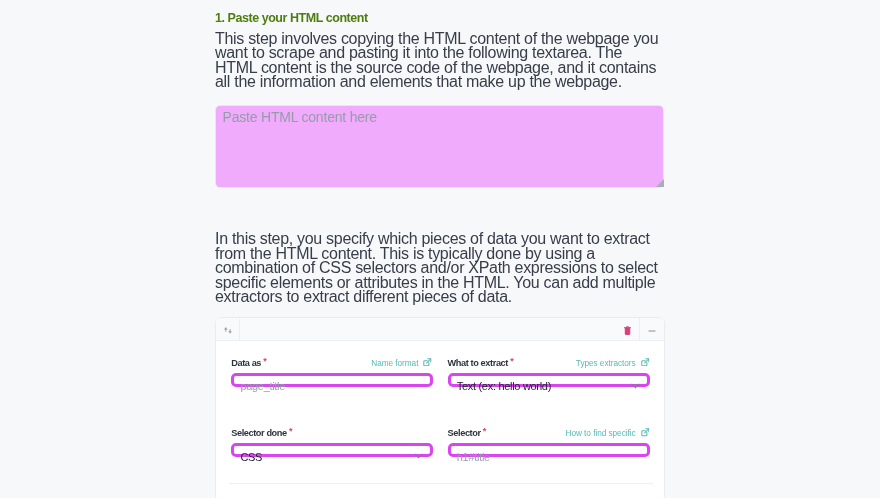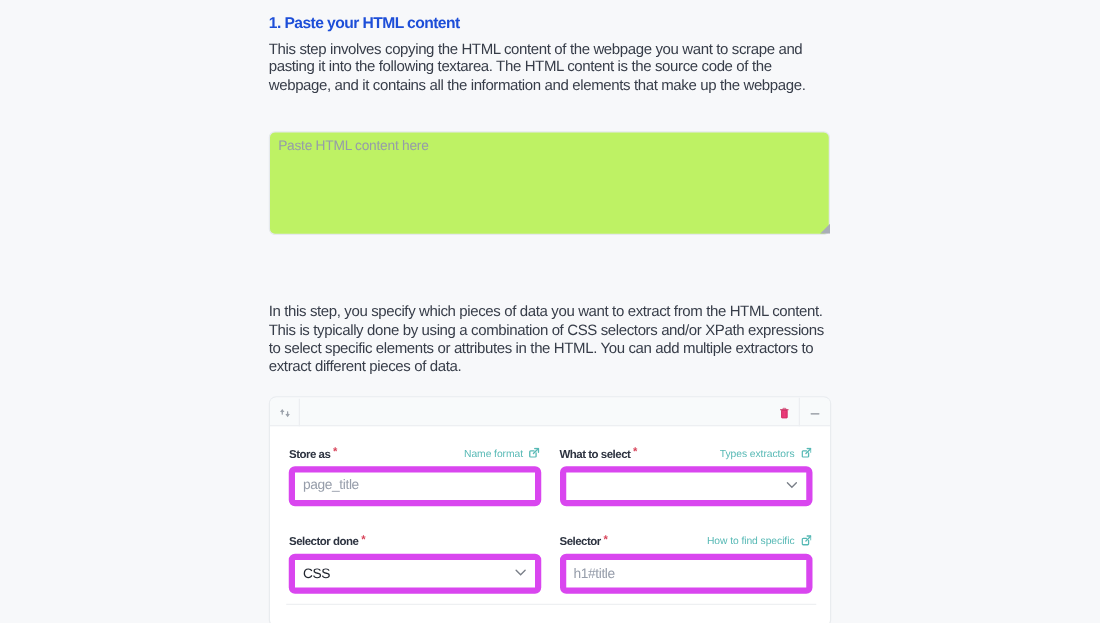--- a/index.html
+++ b/index.html
@@ -8,42 +8,42 @@
     width: 880px; height: 498px; overflow: hidden;
     background: #f7f8fa;
     font-family: "Liberation Sans", sans-serif;
     -webkit-font-smoothing: antialiased;
   }
   .page { position: relative; width: 880px; height: 498px; transform: translateZ(0); }
 
   
   .step-title {
     position: absolute; left: 215px;
-    font-size: 12.5px; font-weight: bold; color: #1d4ed8;
+    font-size: 12.5px; font-weight: bold; color: #4d7c0f;
     letter-spacing: -0.45px; white-space: nowrap;
   }
   .step-desc {
     position: absolute; left: 215px; width: 452px;
-    font-size: 12px; color: #373d49; line-height: 14.6px;
+    font-size: 16px; color: #373d49; line-height: 14.6px;
     letter-spacing: -0.3px;
   }
   .field-label {
     position: absolute; left: 215px;
     font-size: 9.3px; color: #464d5c; letter-spacing: -0.02px; margin-top: 37px;
   }
   .req {
     color: #d8445a; font-size: 9px; position: relative; top: -2px; left: 2.2px;
   }
 
   
   .html-textarea {
     position: absolute; left: 215px; top: 104.5px;
     width: 449px; height: 83px;
-    border: 1px solid #e6e9ed; border-radius: 5px; background: #bef264;
-    font-family: "Liberation Sans", sans-serif; font-size: 11px;
+    border: 1px solid #e6e9ed; border-radius: 5px; background: #f0abfc;
+    font-family: "Liberation Sans", sans-serif; font-size: 14px;
     letter-spacing: -0.2px;
     color: #50586a; padding: 4.5px 6.5px; resize: none; outline: none;
     line-height: 14px;
   }
   .html-textarea::placeholder { color: #959ca9; }
   .ta-resize {
     position: absolute; left: 656px; top: 179px; width: 8px; height: 8px;
     pointer-events: none;
   }
 
@@ -82,22 +82,22 @@
     font-size: 9.2px; color: #2d3340; font-weight: bold;
     letter-spacing: -0.4px; white-space: nowrap;
   }
   .fg-help {
     position: absolute; right: 0.8px; top: -1.6px;
     font-size: 8.25px; color: #57b9b5; white-space: nowrap;
     letter-spacing: -0.05px; text-decoration: none;
   }
   .fg-help .ext { position: relative; top: 1.1px; margin-left: 5px; }
   .ctrl {
-    position: absolute; left: 0; top: 14.7px; width: 100%; height: 32px;
-    border: 5px solid #d946ef; border-radius: 5px; background: #fff; text-decoration: underline;
+    position: absolute; left: 0; top: 14.7px; width: 100%; height: 14px;
+    border: 3px solid #d946ef; border-radius: 5px; background: #fff; text-decoration: underline;
   }
   .ctrl-text {
     position: absolute; left: 6.2px; top: -1.5px; height: 24px;
     display: flex; align-items: center;
     font-size: 11px; color: #20252e; letter-spacing: -0.3px;
   }
   .ctrl-text.ph { color: #969daa; }
   .chev { position: absolute; right: 7.2px; top: 7.2px; }
   .card-divider {
     position: absolute; left: 13px; width: 424px; height: 1px; background: #eef0f2;
@@ -109,21 +109,21 @@
 <div class="page">
 
   <div class="step-title" style="top:10.8px">1. Paste your HTML content</div>
   <div class="step-desc" style="top:31.6px">This step involves copying the HTML content of the webpage you want to scrape and pasting it into the following textarea. The HTML content is the source code of the webpage, and it contains all the information and elements that make up the webpage.</div>
   <div class="field-label" style="top:87.5px"><span>HTML</span><span class="req">*</span></div>
   <textarea class="html-textarea" placeholder="Paste HTML content here" style=""></textarea>
   <svg class="ta-resize" viewBox="0 0 8 8">
       <path d="M8 0 L0 8 L8 8 Z" fill="#a9aeb6"></path>
     </svg>
 
-  <div class="step-desc" style="top:242px">In this step, you specify which pieces of data you want to extract from the HTML content. This is typically done by using a combination of CSS selectors and/or XPath expressions to select specific elements or attributes in the HTML. You can add multiple extractors to extract different pieces of data.</div>
+  <div class="step-desc" style="top:232px">In this step, you specify which pieces of data you want to extract from the HTML content. This is typically done by using a combination of CSS selectors and/or XPath expressions to select specific elements or attributes in the HTML. You can add multiple extractors to extract different pieces of data.</div>
   <div class="field-label" style="top:301.5px"><span>Data typically</span><span class="req">*</span></div>
 
   <div class="card">
 
     <div class="card-head">
       <div class="drag-cell">
         <svg width="8" height="7" viewBox="0 0 8 7">
           <path d="M0.0 2.6 L1.8 0.1 L3.6 2.6 L2.4 2.6 L2.2 4.8 L1.4 4.8 L1.2 2.6 Z" fill="#9ba1aa"></path>
           <path d="M4.3 4.2 L6.1 6.7 L7.9 4.2 L6.7 4.2 L6.5 2.0 L5.7 2.0 L5.5 4.2 Z" fill="#9ba1aa"></path>
         </svg>
@@ -139,38 +139,39 @@
       <div class="head-sep"></div>
       <div class="btn-collapse">
         <svg width="8" height="8" viewBox="0 0 8 8">
           <path d="M0.9 4 H7.1" stroke="#8a9099" stroke-width="1.0" stroke-linecap="round"></path>
         </svg>
       </div>
     </div>
 
     <div class="card-row" style="top:40.3px; height:40px">
       <div class="fg" style="left:15.2px; width:201.6px">
-        <div class="fg-label"><span>Store as</span><span class="req">*</span></div>
+        <div class="fg-label"><span>Data as</span><span class="req">*</span></div>
         <a class="fg-help"><span>Name format</span><svg class="ext" width="8.6" height="8.6" viewBox="0 0 9 9">
               <path d="M5.0 0.85 H8.15 V4.0" stroke="#57b9b5" stroke-width="1.1" fill="none" stroke-linecap="round" stroke-linejoin="round"></path>
               <path d="M7.95 1.05 L3.9 5.1" stroke="#57b9b5" stroke-width="1.1" fill="none" stroke-linecap="round"></path>
               <path d="M6.15 4.6 V7.35 A0.8 0.8 0 0 1 5.35 8.15 H1.65 A0.8 0.8 0 0 1 0.85 7.35 V3.65 A0.8 0.8 0 0 1 1.65 2.85 H4.4" stroke="#57b9b5" stroke-width="1.1" fill="none" stroke-linecap="round" stroke-linejoin="round"></path>
             </svg></a>
         <div class="ctrl">
           <div class="ctrl-text ph">page_title</div>
         </div>
       </div>
       <div class="fg" style="left:231.6px; width:202.4px">
-        <div class="fg-label"><span>What to select</span><span class="req">*</span></div>
+        <div class="fg-label"><span>What to extract</span><span class="req">*</span></div>
         <a class="fg-help"><span>Types extractors</span><svg class="ext" width="8.6" height="8.6" viewBox="0 0 9 9">
               <path d="M5.0 0.85 H8.15 V4.0" stroke="#57b9b5" stroke-width="1.1" fill="none" stroke-linecap="round" stroke-linejoin="round"></path>
               <path d="M7.95 1.05 L3.9 5.1" stroke="#57b9b5" stroke-width="1.1" fill="none" stroke-linecap="round"></path>
               <path d="M6.15 4.6 V7.35 A0.8 0.8 0 0 1 5.35 8.15 H1.65 A0.8 0.8 0 0 1 0.85 7.35 V3.65 A0.8 0.8 0 0 1 1.65 2.85 H4.4" stroke="#57b9b5" stroke-width="1.1" fill="none" stroke-linecap="round" stroke-linejoin="round"></path>
             </svg></a>
         <div class="ctrl">
+          <div class="ctrl-text">Text (ex: hello world)</div>
           <svg class="chev" width="9" height="6" viewBox="0 0 10 6">
               <path d="M1 1 L5 5 L9 1" stroke="#7b8089" stroke-width="1.25" fill="none" stroke-linecap="round"></path>
             </svg>
         </div>
       </div>
     </div>
 
     <div class="card-row" style="top:110.5px; height:40px">
       <div class="fg" style="left:15.2px; width:201.6px">
         <div class="fg-label"><span>Selector done</span><span class="req">*</span></div>

